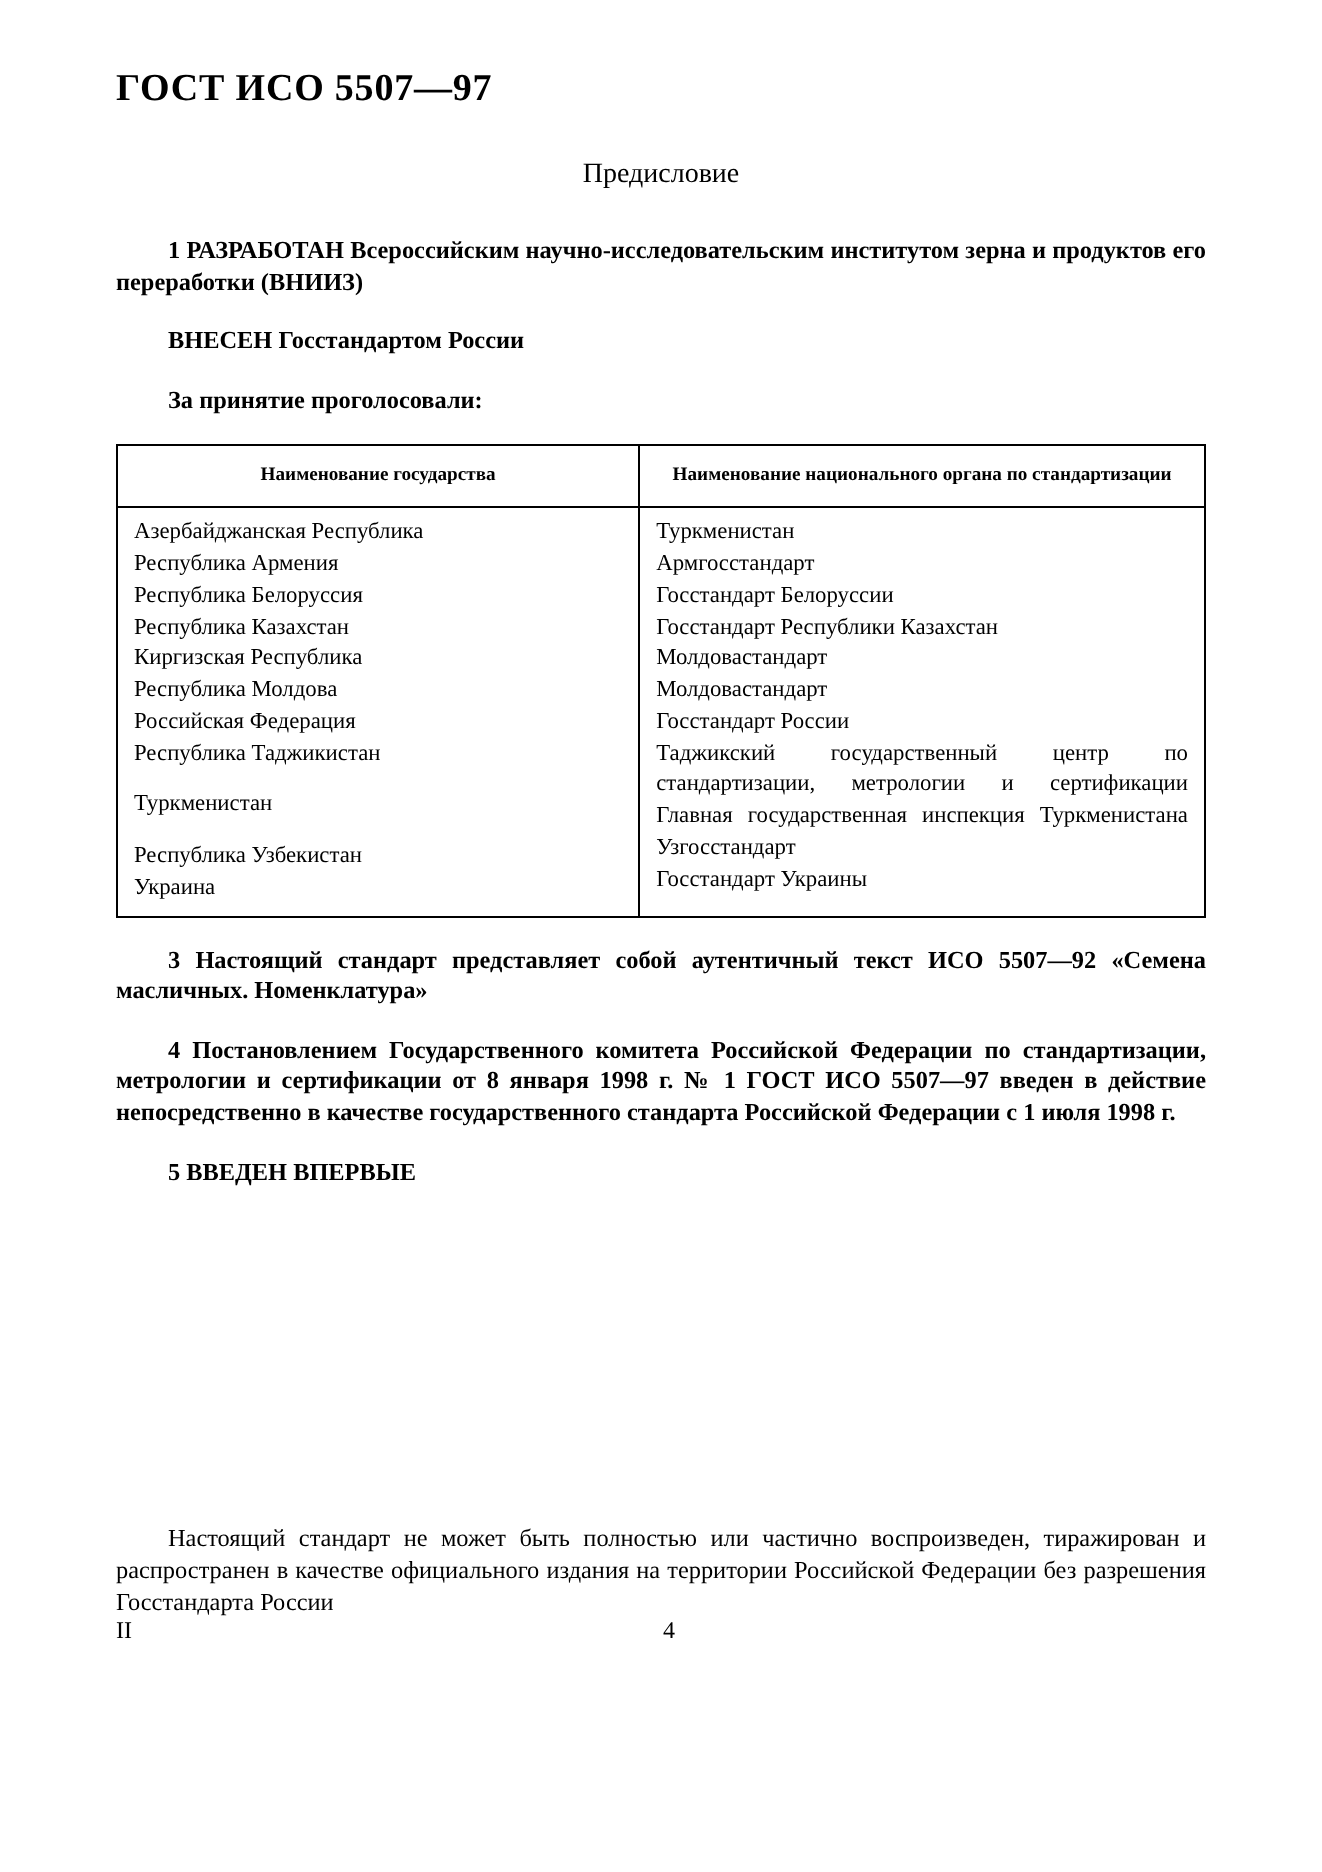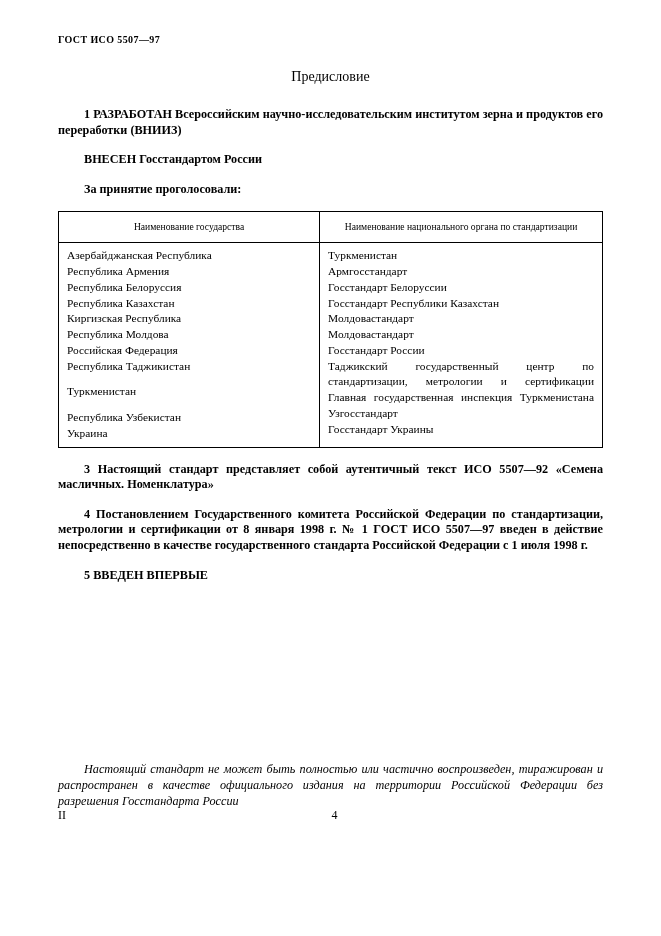--- a/index.html
+++ b/index.html
@@ -19,21 +19,21 @@
     left: 0;
     top: 0;
     width: 661px;
     height: 936px;
     box-sizing: border-box;
     padding: 30px 58px 20px 58px;
   }
   .doc-header {
     font-family: "Liberation Serif", serif;
     font-weight: bold;
-    font-size: 10px;
+    font-size: 19px;
     letter-spacing: 0.4px;
     margin-top: 4px;
     margin-bottom: 24px;
   }
   .section-title {
     text-align: center;
     font-size: 14px;
     margin-bottom: 22px;
   }
   p.body-par {
@@ -51,21 +51,21 @@
     width: 100%;
     margin: 8px 0 14px 0;
     font-size: 11.4px;
   }
   table.states td, table.states th {
     border: 1px solid #000000;
     vertical-align: top;
   }
   table.states thead th {
     text-align: center;
-    font-weight: normal;
+    font-weight: bold;
     padding: 9px 6px 9px 6px;
     font-size: 9.6px;
     line-height: 1.25;
   }
   table.states tbody td {
     padding: 0 8px;
     font-size: 11.4px;
     line-height: 1.38;
   }
   .col-left { width: 48%; }
@@ -94,21 +94,20 @@
     right: 58px;
     top: 762px;
     font-size: 12.2px;
     line-height: 1.3;
     text-align: justify;
   }
   .footer-note p {
     margin: 0;
     text-indent: 26px;
     text-align: justify;
-    font-style: italic;
   }
   .page-foot {
     position: absolute;
     left: 58px;
     right: 58px;
     top: 808px;
     font-size: 12px;
   }
   .page-foot .left {
     position: absolute;

